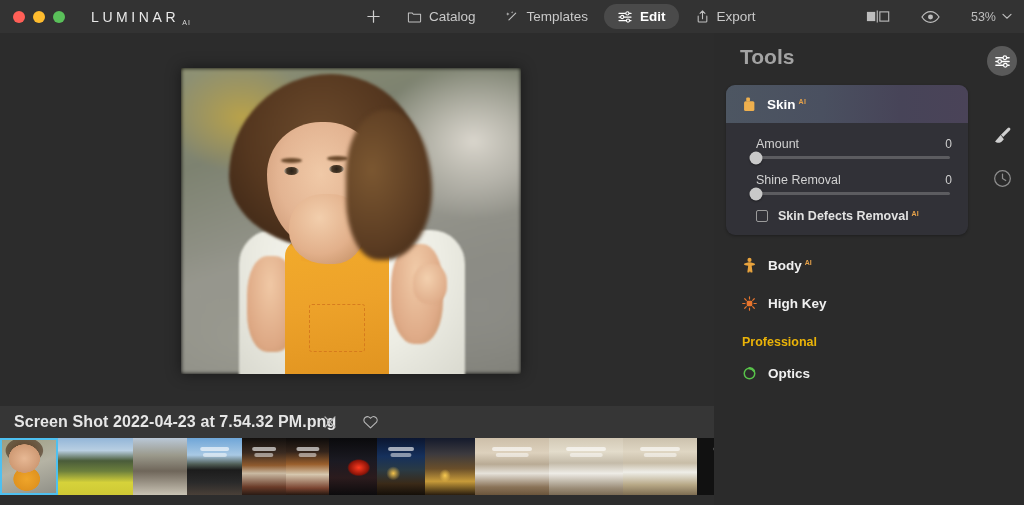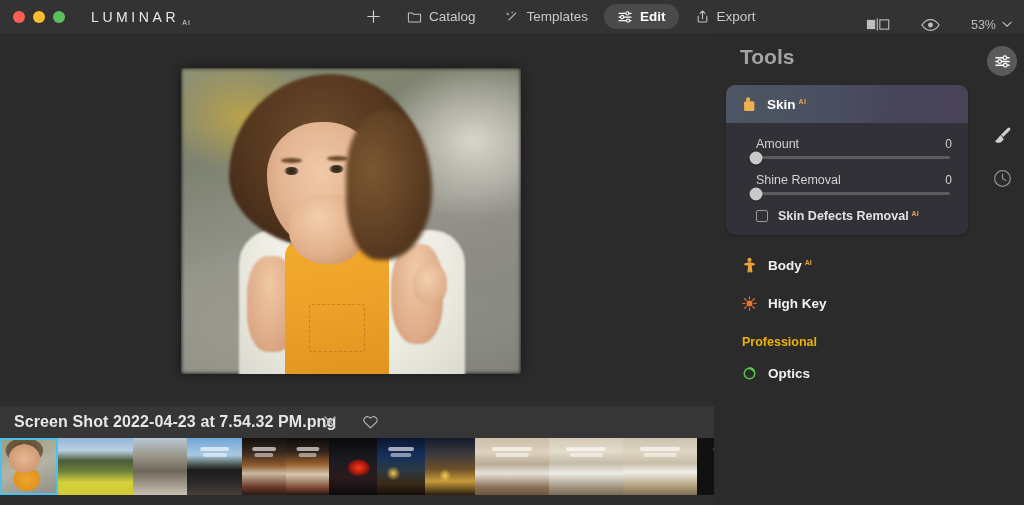--- a/index.html
+++ b/index.html
@@ -33,21 +33,21 @@
     display:flex; align-items:center; gap:3px;
   }
   .navitem{
     display:flex; align-items:center; gap:7px; height:25px; padding:0 13px;
     border-radius:13px; font-size:13.5px; color:#c9c9c9; cursor:default;
   }
   .navitem.active{ background:#4a4a4a; color:#ffffff; font-weight:700; }
   .navitem svg{ display:block; }
 
   .topright{
-    position:absolute; right:12px; top:8px; height:33px;
+    position:absolute; right:12px; top:0; height:33px;
     display:flex; align-items:center; gap:31px;
   }
   .zoomval{ font-size:12.5px; color:#bdbdbd; display:flex; align-items:center; gap:6px;}
 
   
   .canvas{
     position:absolute; left:0; top:33px; width:714px; height:373px;
     background:#2c2c2c;
   }
   .photo-frame{

